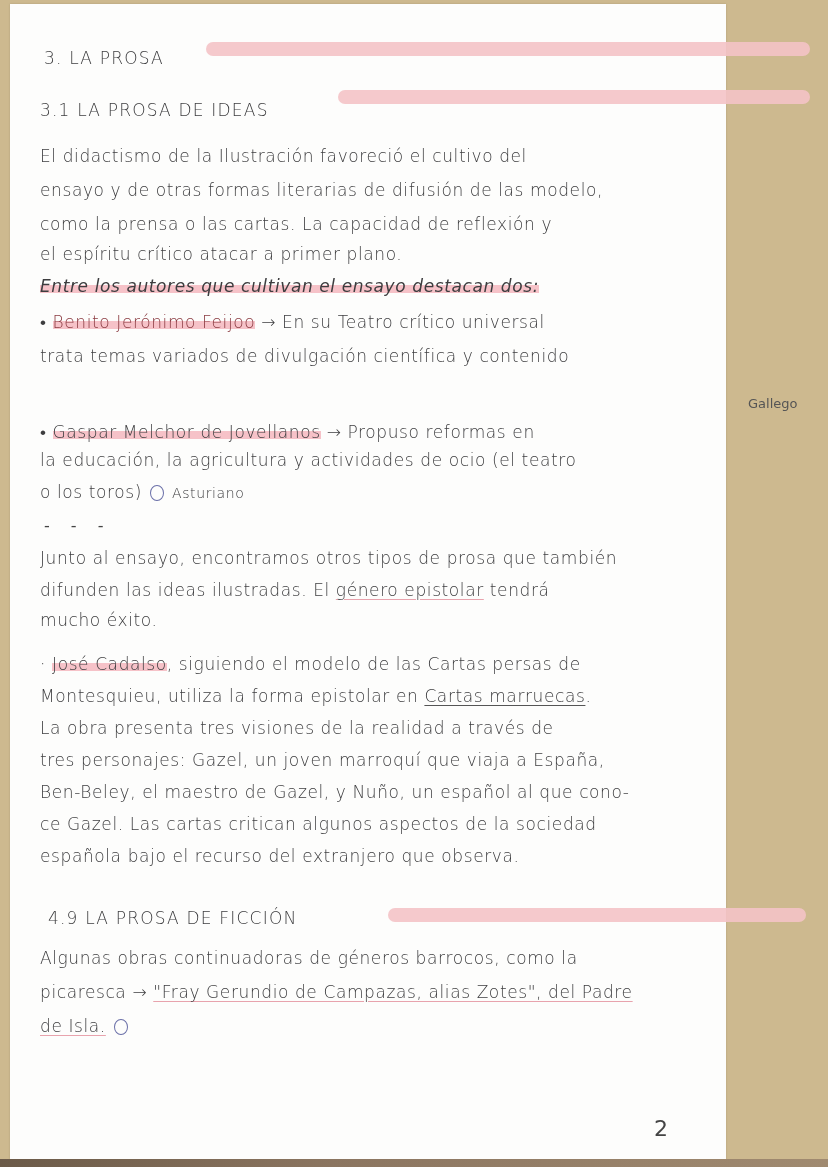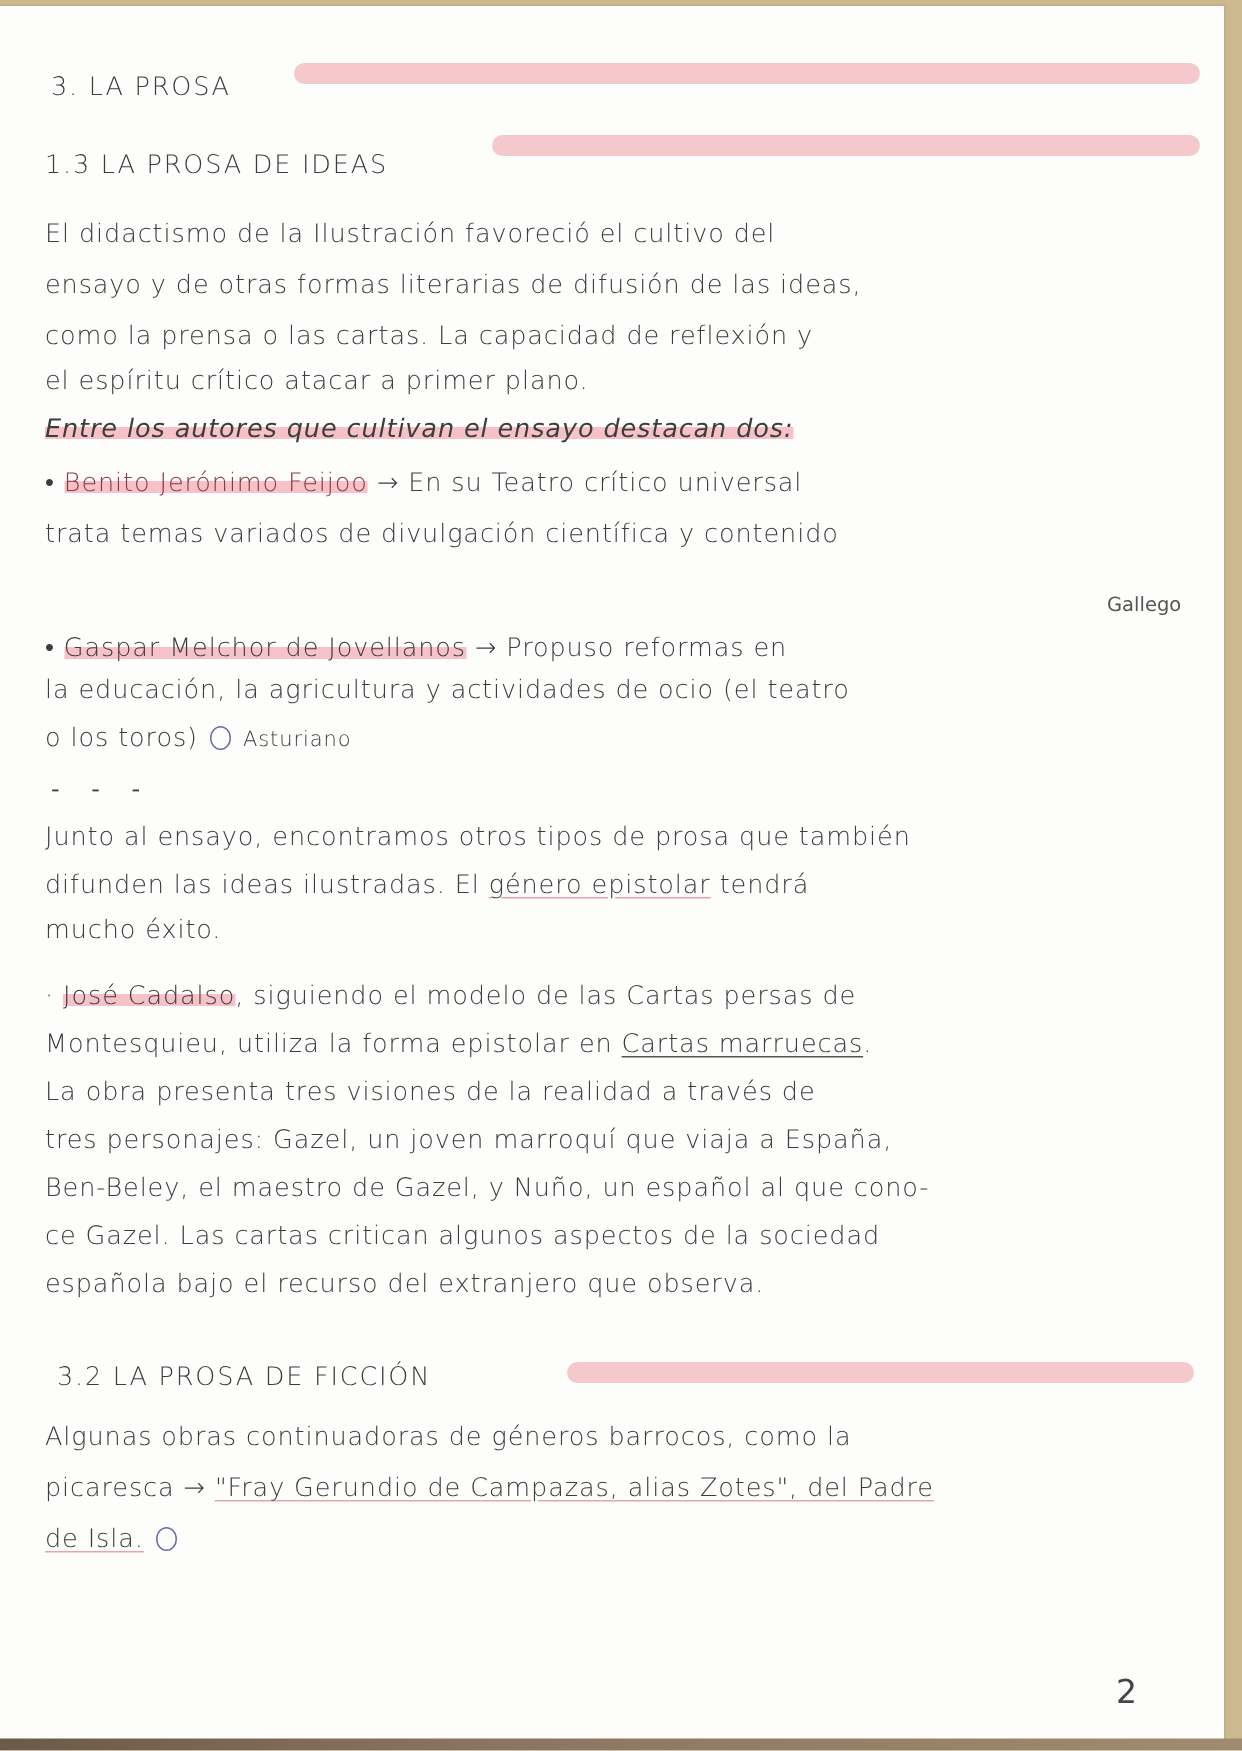--- a/index.html
+++ b/index.html
@@ -3,21 +3,21 @@
 <meta charset="utf-8">
 <style>
   html, body { margin: 0; padding: 0; }
   body {
     width: 828px; height: 1167px;
     background: #cdb98f;
     position: relative; overflow: hidden;
     font-family: "DejaVu Sans", sans-serif;
   }
   .page {
-    position: absolute; left: 0; top: 4px; width: 816px; height: 1156px;
+    position: absolute; left: 10px; top: 4px; width: 716px; height: 1156px;
     background: #fdfdfc;
     box-shadow: 0 0 2px rgba(0,0,0,0.15);
   }
   .bottom-shadow {
     position: absolute; left: 0; bottom: 0; width: 828px; height: 8px;
     background: linear-gradient(to right, #6b5a48, #8b7560 40%, #a08a70);
   }
   .line {
     position: absolute; left: 30px;
     font-family: "DejaVu Sans", sans-serif;
@@ -41,25 +41,25 @@
   .dashes { position: absolute; left: 34px; top: 512px; font-size: 16px; color: #444; letter-spacing: 8px; }
 </style>
 </head>
 <body>
 
 <div class="page">
 
   <div class="line heading" style="top:44px;left:34px;">3. LA PROSA</div>
   <div class="hl-bar" style="left:196px;top:38px;width:604px;"></div>
 
-  <div class="line heading" style="top:96px;">1.3 LA PROSA DE IDEAS</div>
+  <div class="line heading" style="top:96px;">3.1 LA PROSA DE IDEAS</div>
   <div class="hl-bar" style="left:328px;top:86px;width:472px;"></div>
 
   <div class="line" style="top:142px;">El didactismo de la Ilustración favoreció el cultivo del</div>
-  <div class="line" style="top:176px;">ensayo y de otras formas literarias de difusión de las ideas,</div>
+  <div class="line" style="top:176px;">ensayo y de otras formas literarias de difusión de las modelo,</div>
   <div class="line" style="top:210px;">como la prensa o las cartas. La capacidad de reflexión y</div>
   <div class="line" style="top:240px;">el espíritu crítico atacar a primer plano.</div>
 
   <div class="line hl" style="top:272px;font-style:italic;">Entre los autores que cultivan el ensayo destacan dos:</div>
 
   <div class="line" style="top:308px;">
     <span>• </span><span class="hl" style="color:#8a3a40;">Benito Jerónimo Feijoo</span>
     <span>→ En su Teatro crítico universal</span>
   </div>
   <div class="line" style="top:342px;">trata temas variados de divulgación científica y contenido</div>
@@ -92,21 +92,21 @@
   <div class="line" style="top:682px;">
     <span>Montesquieu, utiliza la forma epistolar en</span>
     <span class="ul-dark">Cartas marruecas</span><span>.</span>
   </div>
   <div class="line" style="top:714px;">La obra presenta tres visiones de la realidad a través de</div>
   <div class="line" style="top:746px;">tres personajes: Gazel, un joven marroquí que viaja a España,</div>
   <div class="line" style="top:778px;">Ben-Beley, el maestro de Gazel, y Nuño, un español al que cono-</div>
   <div class="line" style="top:842px;">española bajo el recurso del extranjero que observa.</div>
   <div class="line" style="top:810px;">ce Gazel. Las cartas critican algunos aspectos de la sociedad</div>
 
-  <div class="line heading" style="top:904px;left:38px;">3.2 LA PROSA DE FICCIÓN</div>
+  <div class="line heading" style="top:904px;left:38px;">4.9 LA PROSA DE FICCIÓN</div>
   <div class="hl-bar" style="left:378px;top:904px;width:418px;"></div>
 
   <div class="line" style="top:944px;">Algunas obras continuadoras de géneros barrocos, como la</div>
   <div class="line" style="top:978px;">
     <span>picaresca →</span>
     <span class="ul">"Fray Gerundio de Campazas, alias Zotes", del Padre</span>
   </div>
   <div class="line" style="top:1012px;">
     <span class="ul">de Isla.</span>
     <span class="circle-mark"></span>

